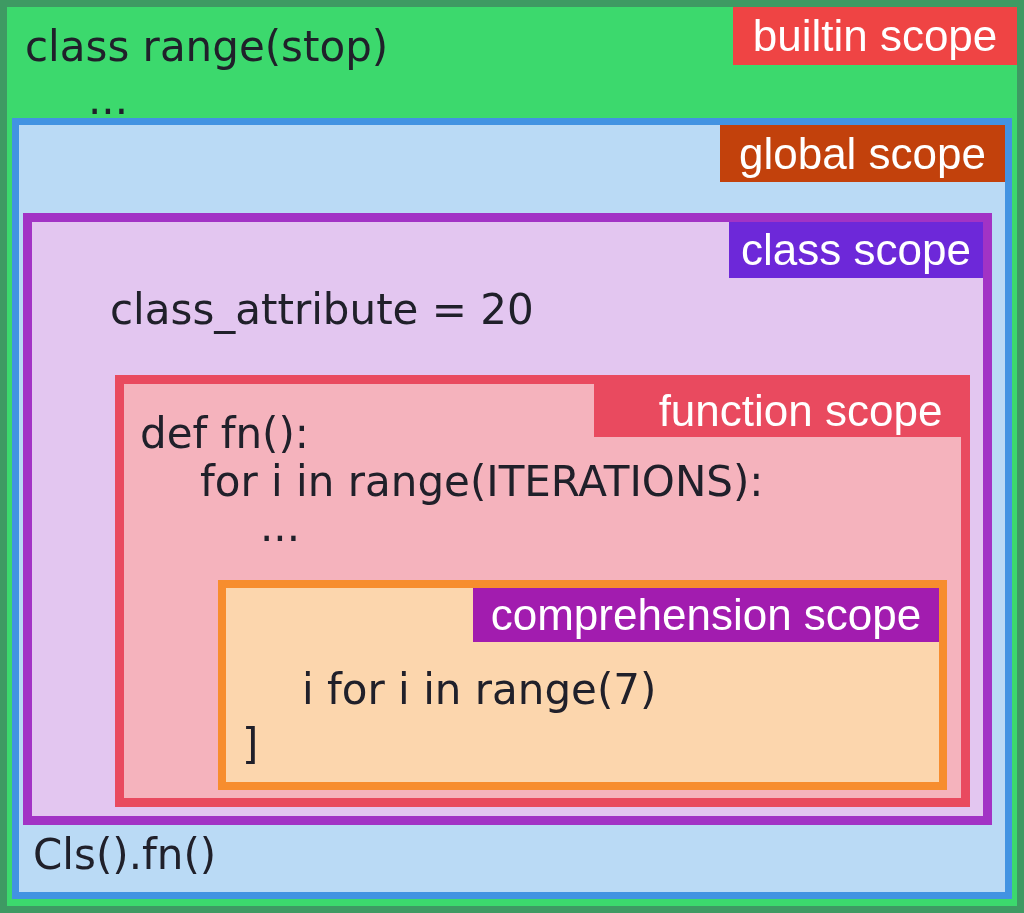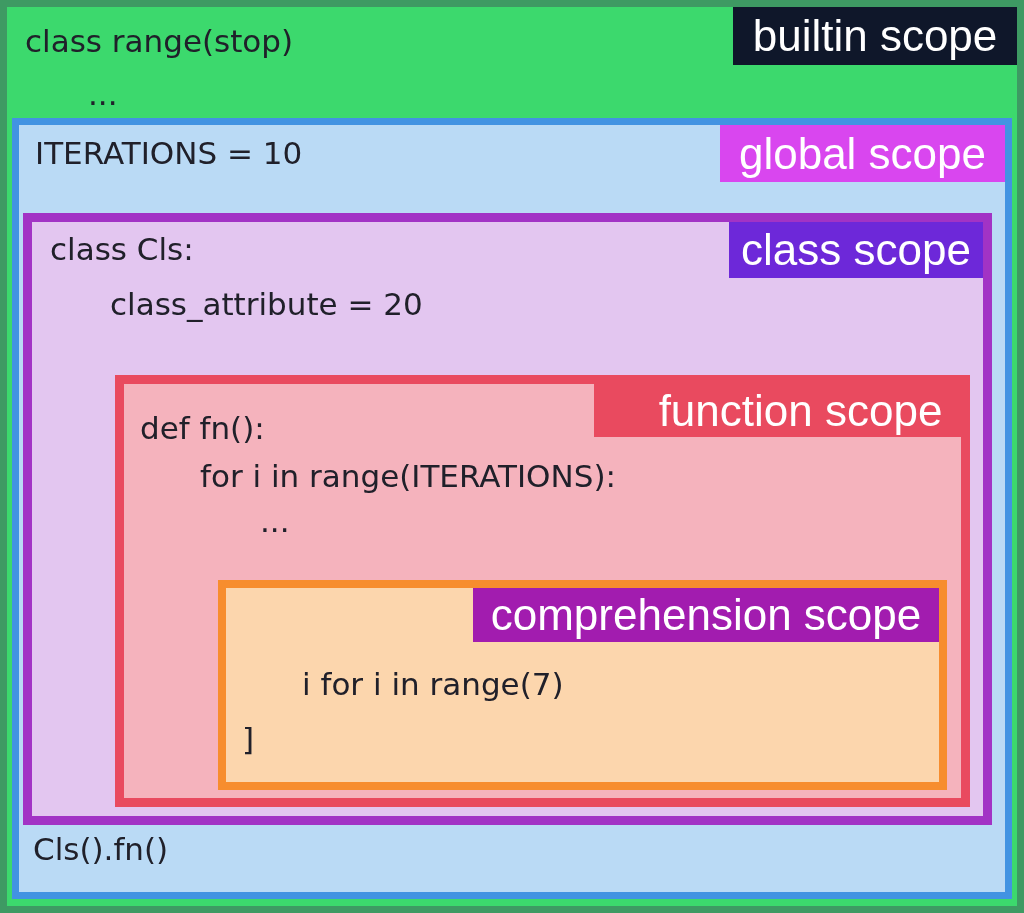--- a/index.html
+++ b/index.html
@@ -37,60 +37,58 @@
   
   .scope-badge {
     position: absolute; top: 0; right: 0;
     display: flex; align-items: center; justify-content: center;
     color: #ffffff;
     font-family: "Liberation Sans", sans-serif;
     font-size: 44px;
     line-height: 1;
     white-space: nowrap;
   }
-  .badge-builtin       { width: 284px; height: 58px; background: #0f172a; }
-  .badge-global        { width: 285px; height: 57px; background: #d946ef; }
+  .badge-builtin       { width: 284px; height: 58px; background: #ef4444; }
+  .badge-global        { width: 285px; height: 57px; background: #c2410c; }
   .badge-class         { width: 254px; height: 56px; background: #6d28d9; }
   .badge-function      { width: 321px; height: 53px; background: #e94a5f; padding-left: 46px; }
   .badge-comprehension { width: 466px; height: 54px; background: #a21caf; }
 
   
   .code-line {
     position: absolute;
     color: #20202a;
     font-family: "DejaVu Sans", sans-serif;
-    font-size: 31px;
+    font-size: 42px;
     line-height: 1;
     white-space: pre;
   }
 </style>
 </head>
 <body>
 
 <div id="stage">
 
   <div class="scope-box box-builtin">
     <div class="scope-badge badge-builtin">
       <span>builtin scope</span>
     </div>
     <div class="code-line" style="left:18px; top:19px;">class range(stop)</div>
     <div class="code-line" style="left:81px; top:72px;">...</div>
 
     <div class="scope-box box-global">
       <div class="scope-badge badge-global">
         <span>global scope</span>
       </div>
-      <div class="code-line" style="left:16px; top:13px;">ITERATIONS = 10</div>
       <div class="code-line" style="left:14px; top:709px;">Cls().fn()</div>
 
       <div class="scope-box box-class">
         <div class="scope-badge badge-class">
           <span>class scope</span>
         </div>
-        <div class="code-line" style="left:18px; top:12px;">class Cls:</div>
         <div class="code-line" style="left:78px; top:67px;">class_attribute = 20</div>
 
         <div class="scope-box box-function">
           <div class="scope-badge badge-function">
             <span>function scope</span>
           </div>
           <div class="code-line" style="left:16px; top:29px;">def fn():</div>
           <div class="code-line" style="left:76px; top:77px;">for i in range(ITERATIONS):</div>
           <div class="code-line" style="left:136px; top:122px;">...</div>
 

